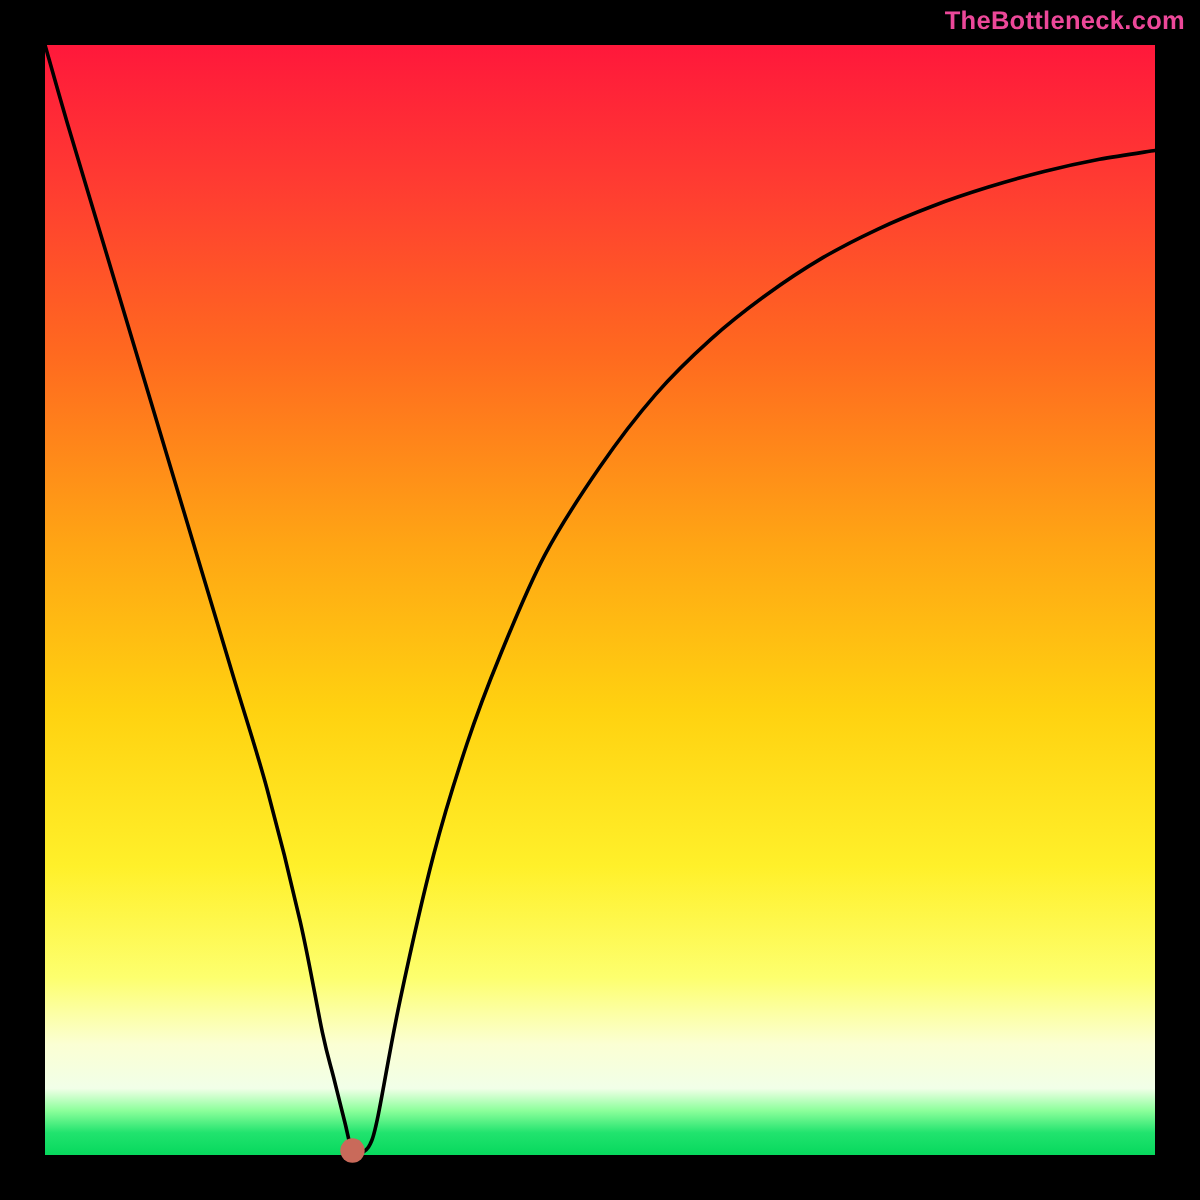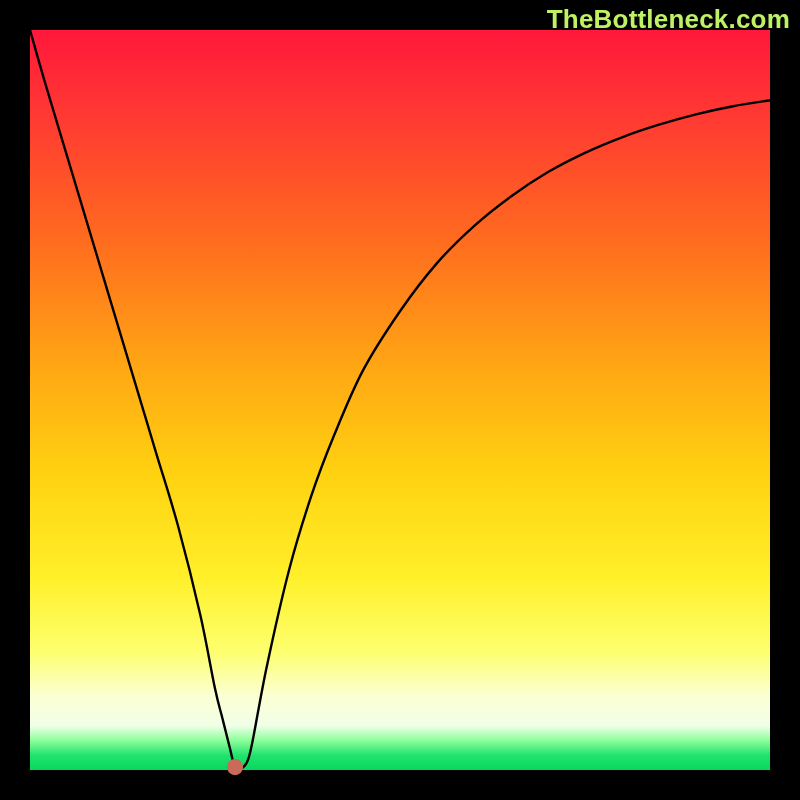--- a/index.html
+++ b/index.html
@@ -14,22 +14,22 @@
   .frame {
     position: relative;
     width: 800px;
     height: 800px;
     background: #000;
   }
   .watermark {
     position: absolute;
     top: 4px;
     right: 10px;
-    color: #bef264;
-    font-size: 26px;
+    color: #ec4899;
+    font-size: 17px;
     font-weight: 600;
     letter-spacing: 0.2px;
     user-select: none;
   }
   .plot {
     position: absolute;
     left: 30px;
     top: 30px;
     width: 740px;
     height: 740px;

